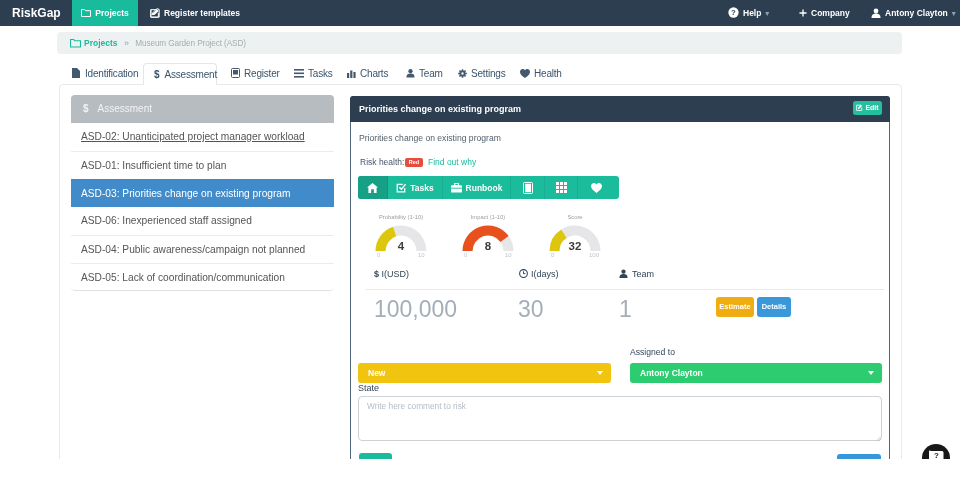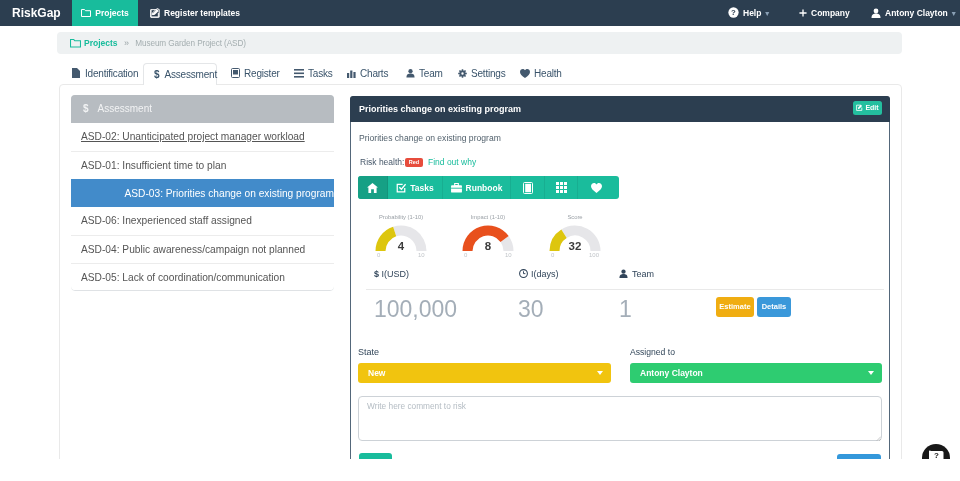--- a/index.html
+++ b/index.html
@@ -125,21 +125,21 @@
 <div class="abs tab" style="left:520px;text-align:center;"><svg class="ico" width="10" height="9" viewBox="0 0 10 9" style="margin-right:4px;margin-top:-2px">
         <path d="M5 9 C1.8 6.6 0 4.9 0 2.9 C0 1.3 1.2 0 2.8 0 C3.8 0 4.6 0.6 5 1.3 C5.4 0.6 6.2 0 7.2 0 C8.8 0 10 1.3 10 2.9 C10 4.9 8.2 6.6 5 9 z" fill="#44596e"></path>
       </svg>Health</div>
 
 <div class="abs" id="card"></div>
 
 <div class="abs" id="lpanel"></div>
 <div class="abs" id="lphead"><span style="margin-left:12px; font-weight:bold;">$</span><span style="margin-left:9px;">Assessment</span></div>
 <div class="abs litem" style="top:123px; border-top:0;text-decoration:underline;">ASD-02: Unanticipated project manager workload</div>
 <div class="abs litem" style="top:151px;">ASD-01: Insufficient time to plan</div>
-<div class="abs litem sel" style="top:179px;text-align:right;">ASD-03: Priorities change on existing program</div>
+<div class="abs litem sel" style="top:179px;">ASD-03: Priorities change on existing program</div>
 <div class="abs litem" style="top:207px; border-top:0;">ASD-06: Inexperienced staff assigned</div>
 <div class="abs litem" style="top:235px;">ASD-04: Public awareness/campaign not planned</div>
 <div class="abs litem" style="top:263px; height:27px; border-radius:0 0 4px 4px;">ASD-05: Lack of coordination/communication</div>
 
 <div class="abs" id="rpanel"></div>
 <div class="abs" id="rphead">Priorities change on existing program</div>
 <div class="abs" id="editbtn"><svg class="ico" width="7" height="7" viewBox="0 0 12 12" style="margin-right:2px;margin-top:-1px">
         <path d="M1 2 h7 v2 M1 2 v9 h9 V6" fill="none" stroke="#fff" stroke-width="1.4"></path>
         <path d="M8.2 1.4 l2.2 2.2 l-4.6 4.6 l-2.6 0.6 l0.6 -2.6 z" fill="#fff"></path>
       </svg>Edit</div>
@@ -232,21 +232,21 @@
         <circle cx="5" cy="3" r="2.4" fill="#31455a"></circle>
         <path d="M0.5 10 c0 -3.4 2 -4.4 4.5 -4.4 c2.5 0 4.5 1 4.5 4.4 z" fill="#31455a"></path>
       </svg>Team</div>
 <div class="abs" style="left:366px; top:289px; width:518px; height:1px; background:#e9e9e9;"></div>
 <div class="abs fval" style="left:374px;">100,000</div>
 <div class="abs fval" style="left:518px;">30</div>
 <div class="abs fval" style="left:619px;">1</div>
 <div class="abs btn" id="btn-est">Estimate</div>
 <div class="abs btn" id="btn-det">Details</div>
 
-<div class="abs slabel" style="left:358px;">State</div>
+<div class="abs slabel" style="left:358px;margin-top:36px;">State</div>
 <div class="abs slabel" style="left:630px; font-size:8.6px;">Assigned to</div>
 <div class="abs sel-like" id="sel-state">New</div>
 <div class="abs sel-like" id="sel-asg">Antony Clayton</div>
 <div class="abs caret" style="left:597px;"></div>
 <div class="abs caret" style="left:868px;"></div>
 
 <div class="abs" id="ta"></div>
 <div class="abs" id="ta-ph">Write here comment to risk</div>
 <svg class="abs" style="left:876px; top:435.5px;" width="5" height="5" viewBox="0 0 5 5">
       <path d="M5 0.5 L0.5 5 M5 3 L3 5" stroke="#b5b5b5" stroke-width="0.7" fill="none"></path>

